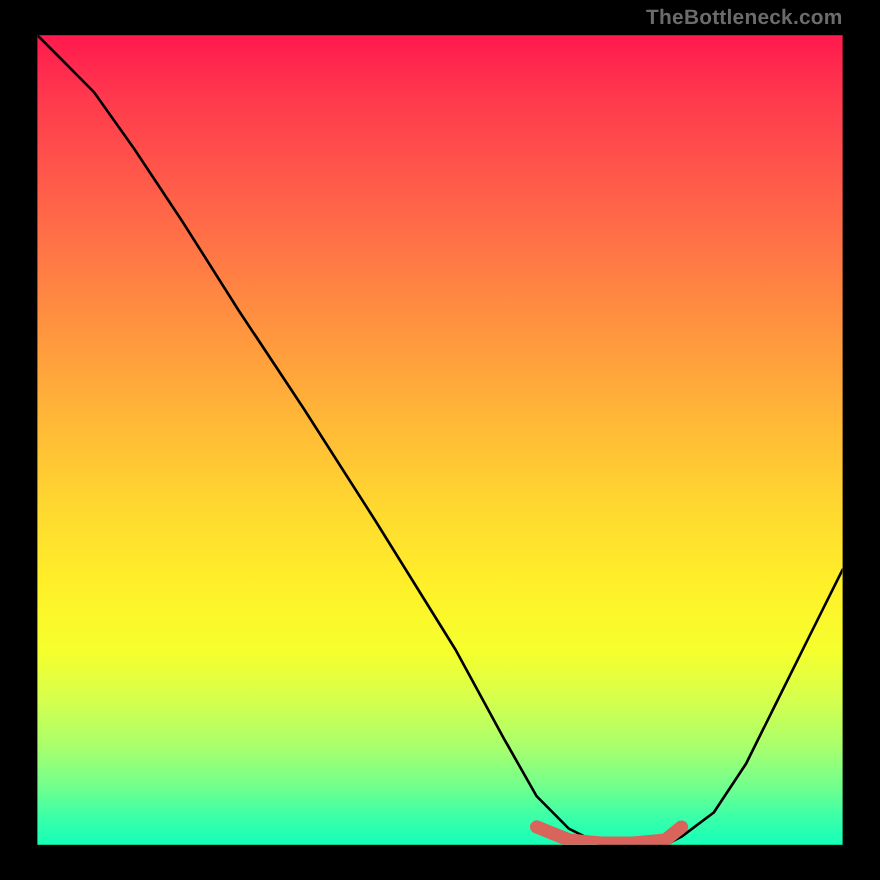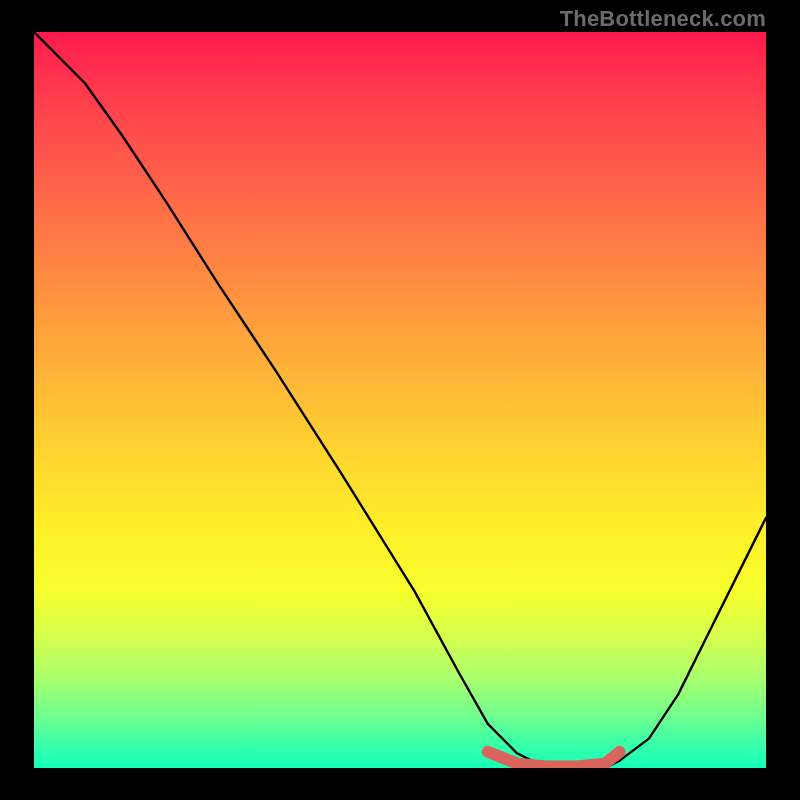--- a/index.html
+++ b/index.html
@@ -40,21 +40,21 @@
       #6fff8f 93%,
       #35ffab 97%,
       #15ffb8 100%
     );
   }
   .watermark {
     position: absolute;
     top: 6px;
     right: 34px;
     color: #6b6b6b;
-    font-size: 22px;
+    font-size: 19px;
     font-weight: 600;
     letter-spacing: 0.2px;
     user-select: none;
   }
   svg.curve {
     position: absolute;
     left: 0;
     top: 0;
     width: 732px;
     height: 736px;

